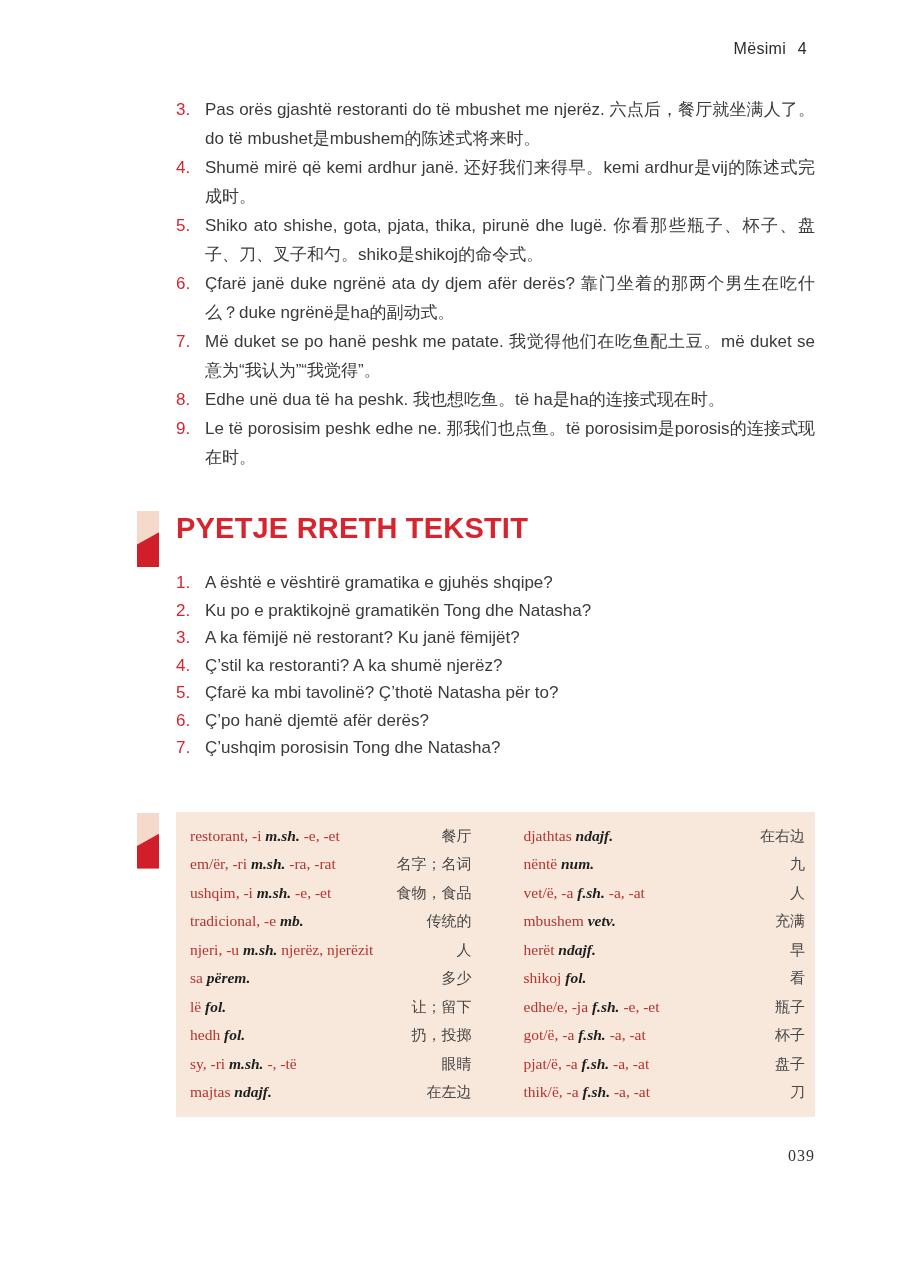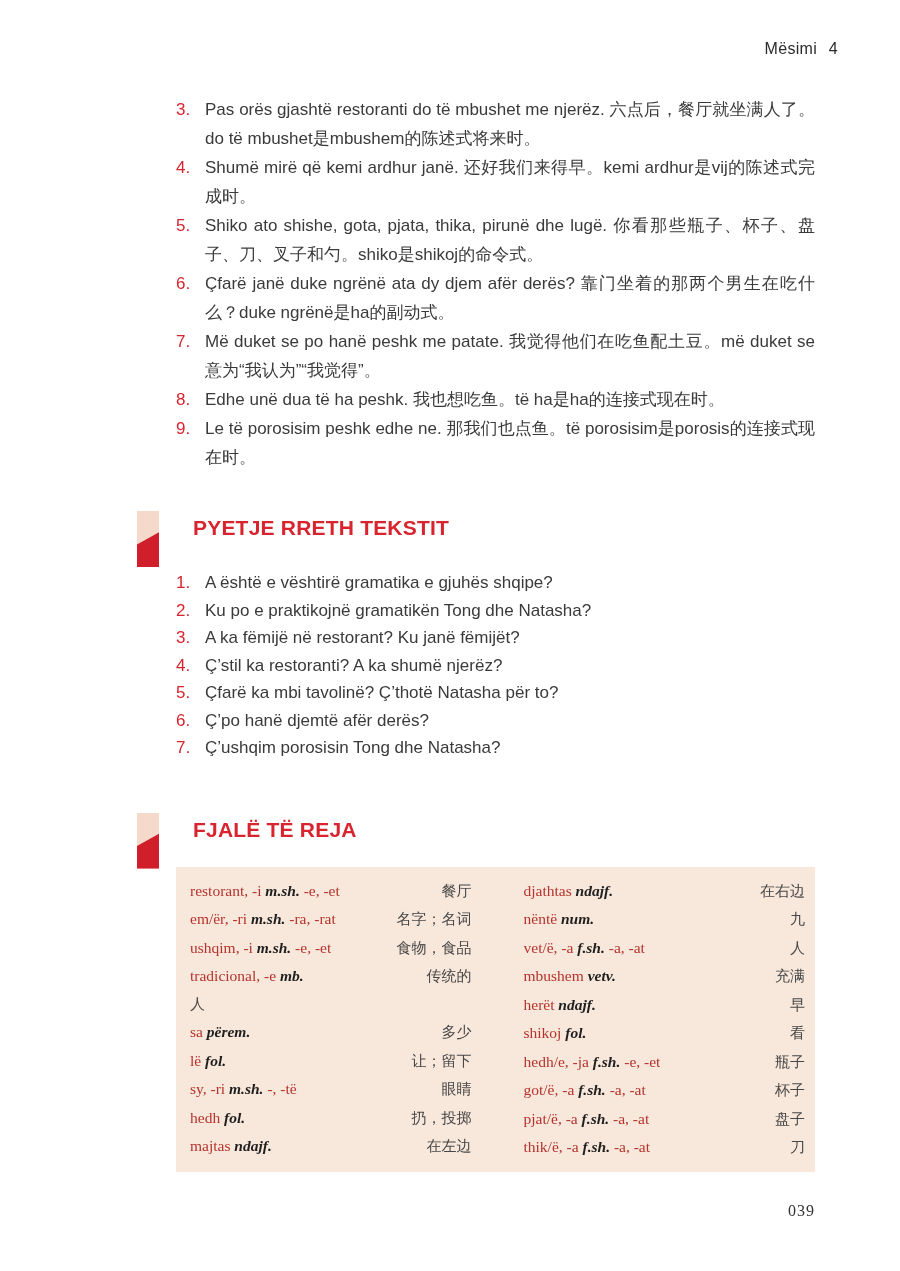--- a/index.html
+++ b/index.html
@@ -1,20 +1,20 @@
 <!DOCTYPE html>
 <html style="--accent_red: #d7242e; --vocab_word_red: #b5342e; --marker_pink: #f5d9ca; --marker_red: #d01f2b; --table_bg: #f8e7db;"><head>
 <meta charset="utf-8">
 <style>
   * { margin: 0; padding: 0; box-sizing: border-box; }
   html, body { width: 900px; height: 1271px; background: #ffffff; overflow: hidden; }
   body { font-family: "Liberation Sans", "DejaVu Sans", sans-serif; color: #3a3a3a; position: relative; }
 
   .lesson-header {
-    position: absolute; top: 40px; right: 62px;
+    position: absolute; top: 40px; right: 93px;
     font-size: 16px; color: #2b2b2b; word-spacing: 7px; letter-spacing: .3px; padding-left: 16px;
   }
 
   .content { margin-left: 176px; width: 639px; padding-top: 95px; }
 
   
   ol.plain { list-style: none; }
   .li { display: flex; align-items: flex-start; }
   .num {
     flex: 0 0 29px; color: var(--accent_red); 
@@ -31,22 +31,22 @@
   .marker {
     position: absolute; left: -39px; top: 1px; width: 22px; height: 56px;
     background: var(--marker_pink);
   }
   .marker::after {
     content: ""; position: absolute; inset: 0;
     background: var(--marker_red);
     clip-path: polygon(0 60%, 100% 38%, 100% 100%, 0 100%);
   }
   h2.section-title {
-    font-size: 21px; font-weight: bold; color: var(--accent_red);
-    line-height: 30px; padding-top: 3px; letter-spacing: .2px; margin-left: 17px;
+    font-size: 29px; font-weight: bold; color: var(--accent_red);
+    line-height: 30px; padding-top: 3px; letter-spacing: .2px;
   }
   .questions { margin-top: 26px; }
 
   
   .vocab {
     margin-top: 22px; background: var(--table_bg);
     display: flex; gap: 52px; padding: 10px 10px 10px 14px;
   }
   .vcol { flex: 1 1 0; min-width: 0; }
   .vrow {
@@ -133,59 +133,59 @@
         </li>
         <li class="li">
           <span class="num">7.</span>
           <span class="litext">Ç’ushqim porosisin Tong dhe Natasha?</span>
         </li>
       </ol>
   </section>
 
   <section class="section vsection">
     <span class="marker"></span>
-    <h2 class="section-title">FJALË TË REJA</h2>
     <div class="vocab">
       <div class="vcol" id="vocab-left">
           <div class="vrow">
             <span class="ventry"><span class="vword">restorant, -i</span><span class="vgram">&nbsp;m.sh.</span><span class="vword">&nbsp;-e, -et</span></span>
             <span class="vzh">餐厅</span>
           </div>
           <div class="vrow">
             <span class="ventry"><span class="vword">em/ër, -ri</span><span class="vgram">&nbsp;m.sh.</span><span class="vword">&nbsp;-ra, -rat</span></span>
             <span class="vzh">名字；名词</span>
           </div>
           <div class="vrow">
             <span class="ventry"><span class="vword">ushqim, -i</span><span class="vgram">&nbsp;m.sh.</span><span class="vword">&nbsp;-e, -et</span></span>
             <span class="vzh">食物，食品</span>
           </div>
           <div class="vrow">
             <span class="ventry"><span class="vword">tradicional, -e</span><span class="vgram">&nbsp;mb.</span></span>
             <span class="vzh">传统的</span>
           </div>
           <div class="vrow">
+            <span class="ventry"><span class="vword">njeri, -u</span><span class="vgram">&nbsp;m.sh.</span><span class="vword">&nbsp;njerëz, njerëzit</span></span>
             <span class="vzh">人</span>
           </div>
           <div class="vrow">
             <span class="ventry"><span class="vword">sa</span><span class="vgram">&nbsp;përem.</span></span>
             <span class="vzh">多少</span>
           </div>
           <div class="vrow">
             <span class="ventry"><span class="vword">lë</span><span class="vgram">&nbsp;fol.</span></span>
             <span class="vzh">让；留下</span>
           </div>
           <div class="vrow">
+            <span class="ventry"><span class="vword">hedh</span><span class="vgram">&nbsp;fol.</span></span>
+            <span class="vzh">扔，投掷</span>
+          </div>
+          <div class="vrow">
             <span class="ventry"><span class="vword">sy, -ri</span><span class="vgram">&nbsp;m.sh.</span><span class="vword">&nbsp;-, -të</span></span>
             <span class="vzh">眼睛</span>
           </div>
           <div class="vrow">
-            <span class="ventry"><span class="vword">hedh</span><span class="vgram">&nbsp;fol.</span></span>
-            <span class="vzh">扔，投掷</span>
-          </div>
-          <div class="vrow">
             <span class="ventry"><span class="vword">majtas</span><span class="vgram">&nbsp;ndajf.</span></span>
             <span class="vzh">在左边</span>
           </div>
         </div>
       <div class="vcol" id="vocab-right">
           <div class="vrow">
             <span class="ventry"><span class="vword">djathtas</span><span class="vgram">&nbsp;ndajf.</span></span>
             <span class="vzh">在右边</span>
           </div>
           <div class="vrow">
@@ -202,21 +202,21 @@
           </div>
           <div class="vrow">
             <span class="ventry"><span class="vword">herët</span><span class="vgram">&nbsp;ndajf.</span></span>
             <span class="vzh">早</span>
           </div>
           <div class="vrow">
             <span class="ventry"><span class="vword">shikoj</span><span class="vgram">&nbsp;fol.</span></span>
             <span class="vzh">看</span>
           </div>
           <div class="vrow">
-            <span class="ventry"><span class="vword">hedh/e, -ja</span><span class="vgram">&nbsp;f.sh.</span><span class="vword">&nbsp;-e, -et</span></span>
+            <span class="ventry"><span class="vword">edhe/e, -ja</span><span class="vgram">&nbsp;f.sh.</span><span class="vword">&nbsp;-e, -et</span></span>
             <span class="vzh">瓶子</span>
           </div>
           <div class="vrow">
             <span class="ventry"><span class="vword">got/ë, -a</span><span class="vgram">&nbsp;f.sh.</span><span class="vword">&nbsp;-a, -at</span></span>
             <span class="vzh">杯子</span>
           </div>
           <div class="vrow">
             <span class="ventry"><span class="vword">pjat/ë, -a</span><span class="vgram">&nbsp;f.sh.</span><span class="vword">&nbsp;-a, -at</span></span>
             <span class="vzh">盘子</span>
           </div>

